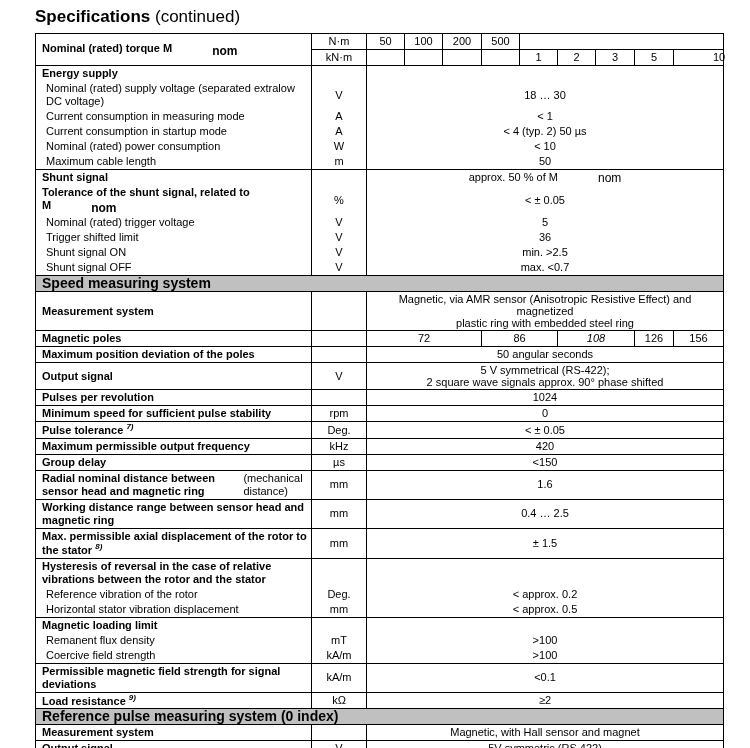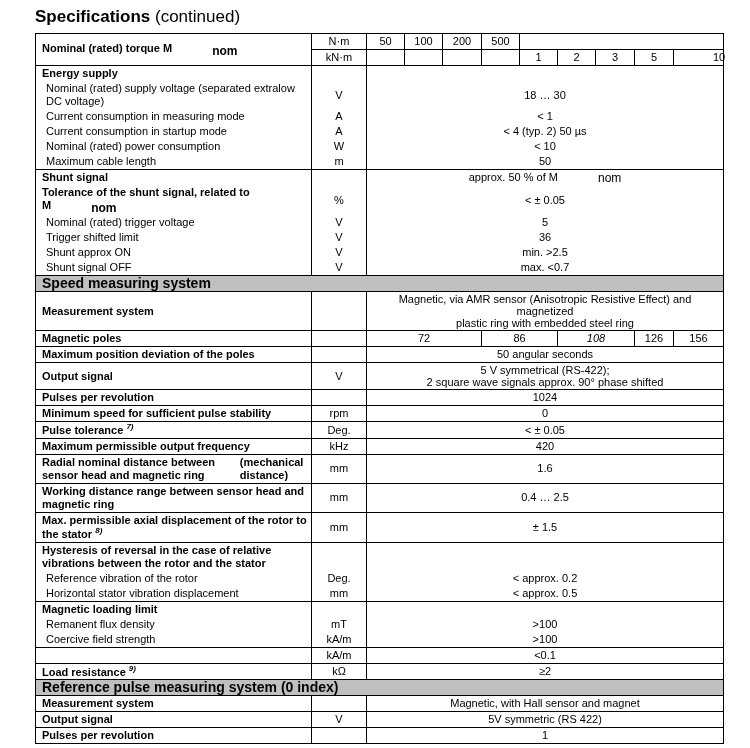--- a/index.html
+++ b/index.html
@@ -21,21 +21,21 @@
     border-top:1px solid var(--border);
   }
   .block:first-child{border-top:none;}
   .cell{
     box-sizing:border-box;display:flex;align-items:center;
     font-size:11px;line-height:13px;min-height:15px;padding:1px 2px;
   }
   .lc{grid-column:1;justify-content:flex-start;text-align:left;padding-left:6px;padding-right:4px;}
   .lc.indent{padding-left:10px;}
   .bold{font-weight:bold;}
-  .tail{font-weight:bold;}
+  .tail{font-weight:normal;}
   .uc{grid-column:2;justify-content:center;border-left:1px solid var(--border);}
   .vc{grid-column:3 / -1;justify-content:center;text-align:center;border-left:1px solid var(--border);}
   .vc.vlines{flex-direction:column;justify-content:center;line-height:12px;}
   .tc{justify-content:center;text-align:center;border-left:1px solid var(--border);}
   .bt{border-top:1px solid var(--border);}
   .section-row{
     grid-column:1 / -1;display:flex;align-items:center;
     background:var(--section-bg);font-weight:bold;font-size:14px;line-height:13px;
     min-height:14px;padding:1px 2px 1px 6px;box-sizing:border-box;
   }
@@ -116,21 +116,21 @@
         <div class="">Nominal (rated) trigger voltage</div>
       </div>
       <div class="cell uc">V</div>
       <div class="cell vc">5</div>
       <div class="cell lc indent">
         <div class="">Trigger shifted limit</div>
       </div>
       <div class="cell uc">V</div>
       <div class="cell vc">36</div>
       <div class="cell lc indent">
-        <div class="">Shunt approx ON</div>
+        <div class="">Shunt signal ON</div>
       </div>
       <div class="cell uc">V</div>
       <div class="cell vc">min. &gt;2.5</div>
       <div class="cell lc indent">
         <div class="">Shunt signal OFF</div>
       </div>
       <div class="cell uc">V</div>
       <div class="cell vc">max. &lt;0.7</div>
     </div>
     <div class="block">
@@ -197,20 +197,27 @@
     </div>
     <div class="block">
       <div class="cell lc bold">
         <div class="">Maximum permissible output frequency</div>
       </div>
       <div class="cell uc">kHz</div>
       <div class="cell vc">420</div>
     </div>
     <div class="block">
       <div class="cell lc bold">
+        <div class="">Group delay</div>
+      </div>
+      <div class="cell uc">µs</div>
+      <div class="cell vc">&lt;150</div>
+    </div>
+    <div class="block">
+      <div class="cell lc bold">
         <div class="">Radial nominal distance between sensor head and magnetic ring</div>
         <div class="tail"> (mechanical distance)</div>
       </div>
       <div class="cell uc">mm</div>
       <div class="cell vc">1.6</div>
     </div>
     <div class="block">
       <div class="cell lc bold">
         <div class="">Working distance range between sensor head and magnetic ring</div>
       </div>
@@ -252,20 +259,23 @@
       </div>
       <div class="cell uc">mT</div>
       <div class="cell vc">&gt;100</div>
       <div class="cell lc indent">
         <div class="">Coercive field strength</div>
       </div>
       <div class="cell uc">kA/m</div>
       <div class="cell vc">&gt;100</div>
     </div>
     <div class="block">
+      <div class="cell lc bold">
+        <div class="">Permissible magnetic field strength for signal deviations</div>
+      </div>
       <div class="cell uc">kA/m</div>
       <div class="cell vc">&lt;0.1</div>
     </div>
     <div class="block">
       <div class="cell lc bold">
         <div class="">Load resistance <sup>9)</sup></div>
       </div>
       <div class="cell uc">kΩ</div>
       <div class="cell vc">≥2</div>
     </div>

